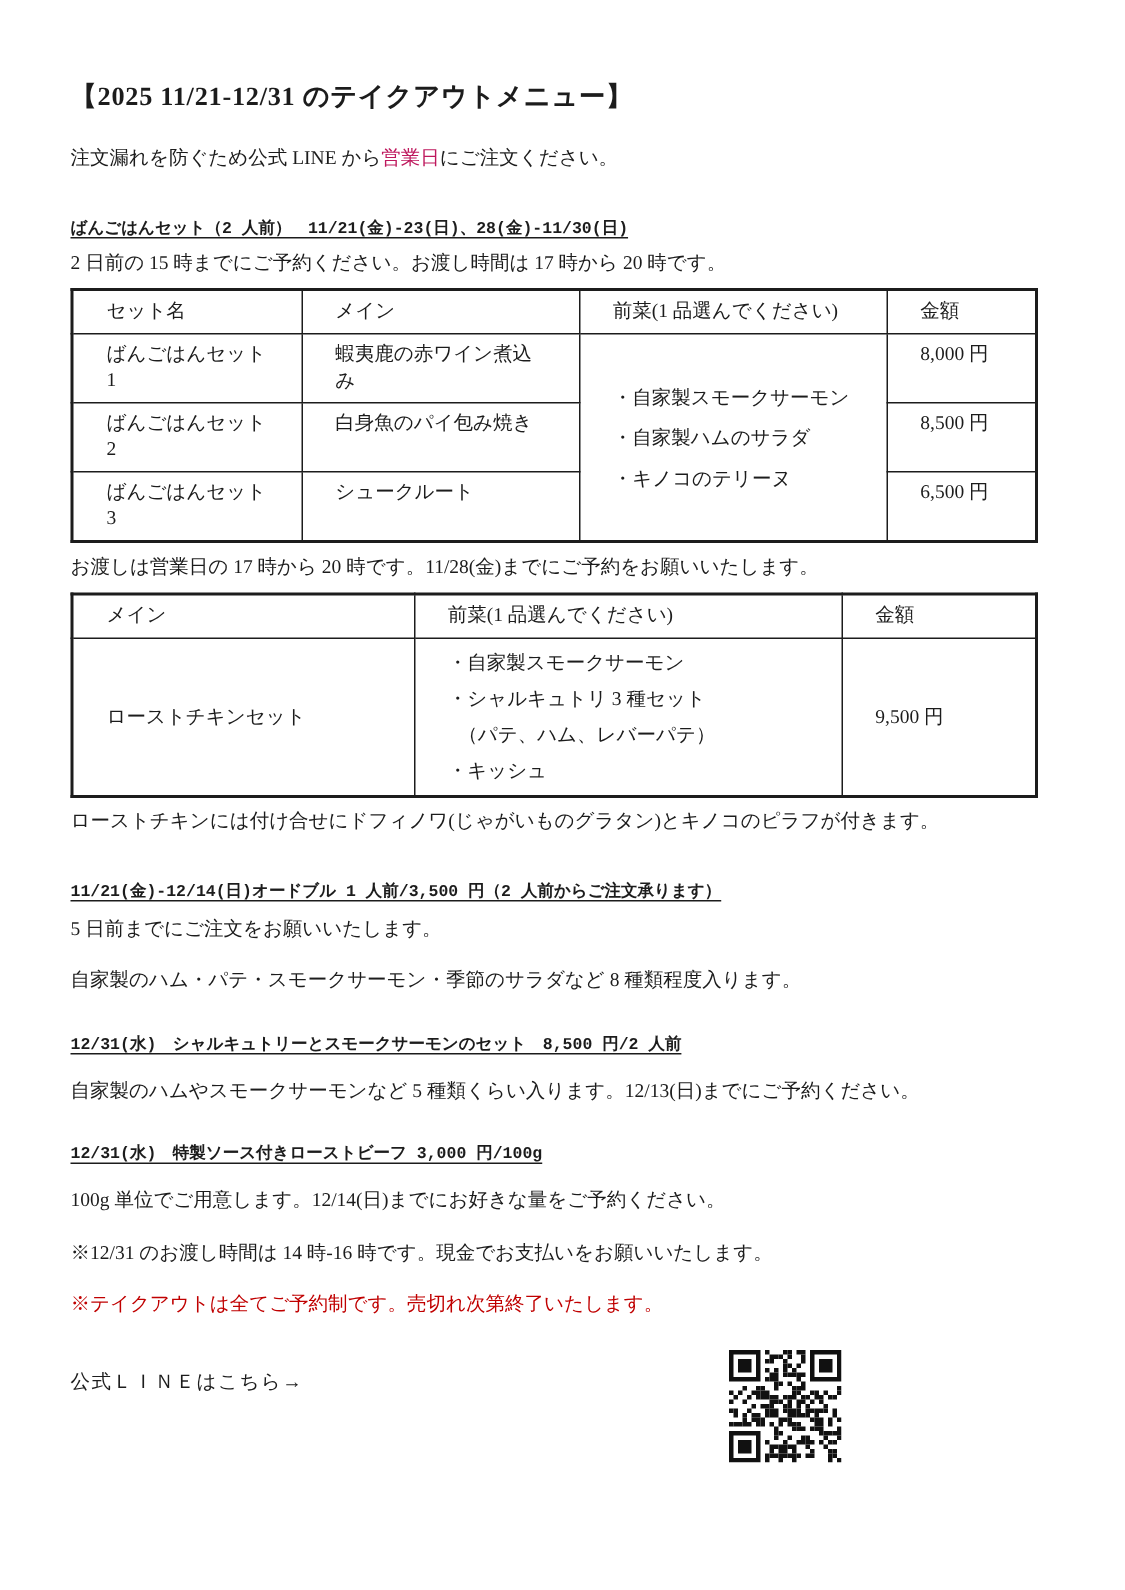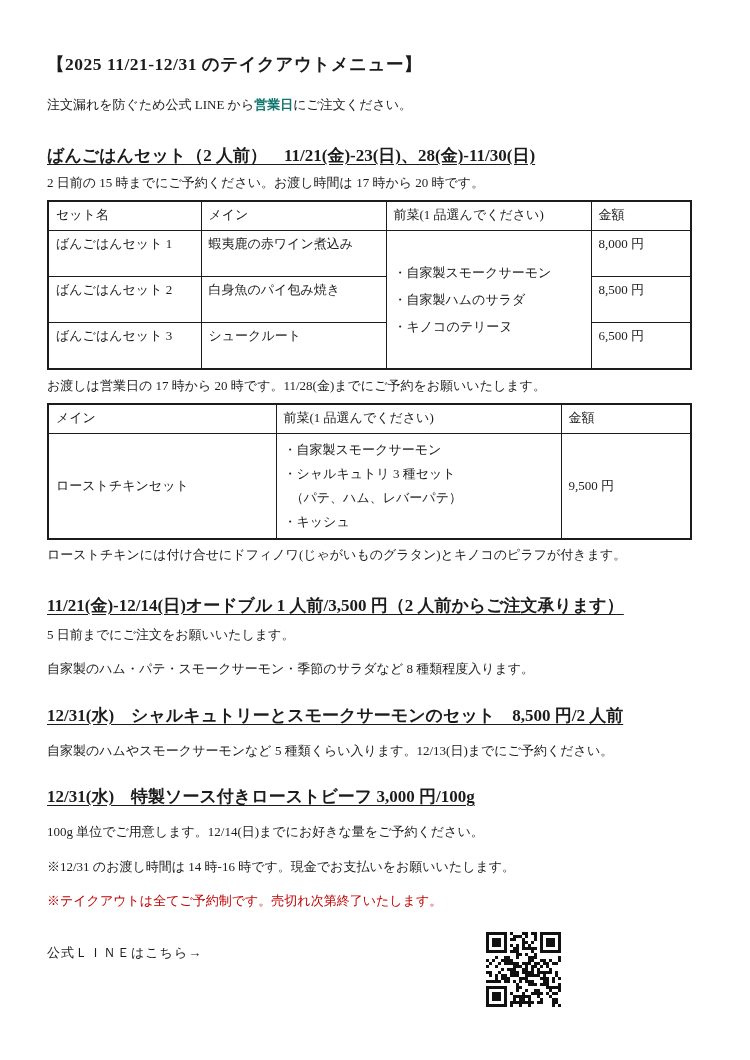--- a/index.html
+++ b/index.html
@@ -14,42 +14,43 @@
     font-size:13px;
     overflow:hidden;
   }
   .title{
     font-size:17.5px;
     font-weight:bold;
     letter-spacing:0.5px;
     margin:0;
   }
   .intro{margin:20px 0 0 0;}
-  .red{color:#0f766e;font-weight:bold;}
+  .red{color:#be185d;font-weight:normal;}
   .sec-heading{
-    font-size:17px;
+    font-size:11px;
     font-weight:bold;
     text-decoration:underline;
     text-underline-offset:3px;
     margin:0;
+    font-family:Liberation Mono, monospace;
   }
   .m-top-30{margin-top:30px;}
   .m-top-26{margin-top:26px;}
   .m-top-25{margin-top:25px;}
   .sec-note{margin:7px 0 0 0;}
   .menu-table{
     border-collapse:collapse;
     table-layout:fixed;
     width:643px;
     margin-top:8px;
     border:2px solid #1c1c1c;
   }
   .menu-table th,.menu-table td{
     border:1px solid #1c1c1c;
-    padding:4px 7px;
+    padding:4px 22px;
     vertical-align:top;
     text-align:left;
     font-weight:normal;
     font-size:13px;
     overflow:hidden;
   }
   .menu-table th{height:20px;}
   .t1-row td{height:37px;}
   .t1-appetizers{vertical-align:middle !important;}
   .app-line{line-height:27px;white-space:nowrap;}

